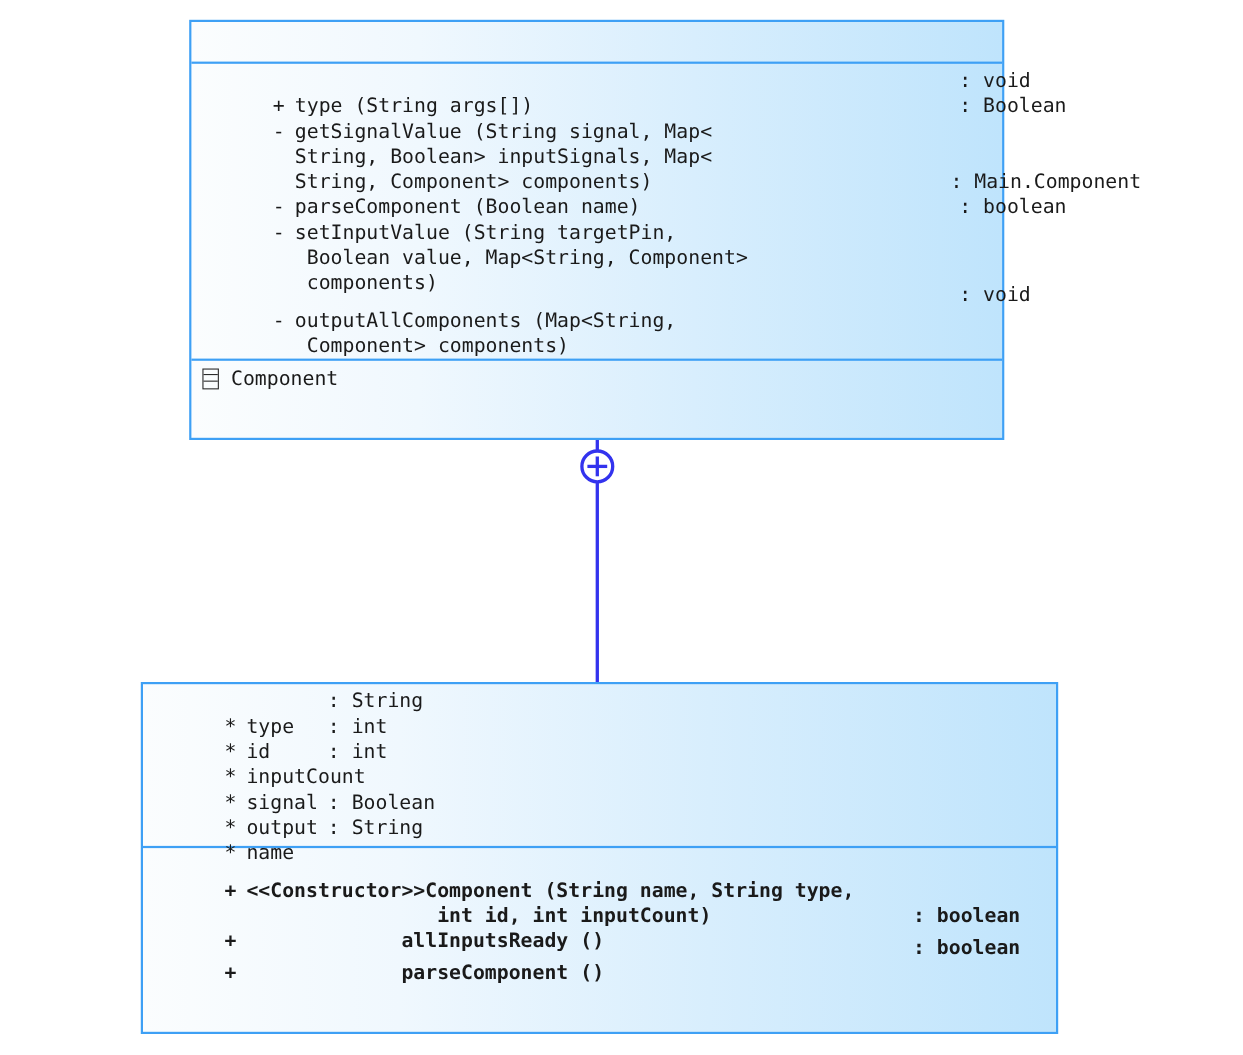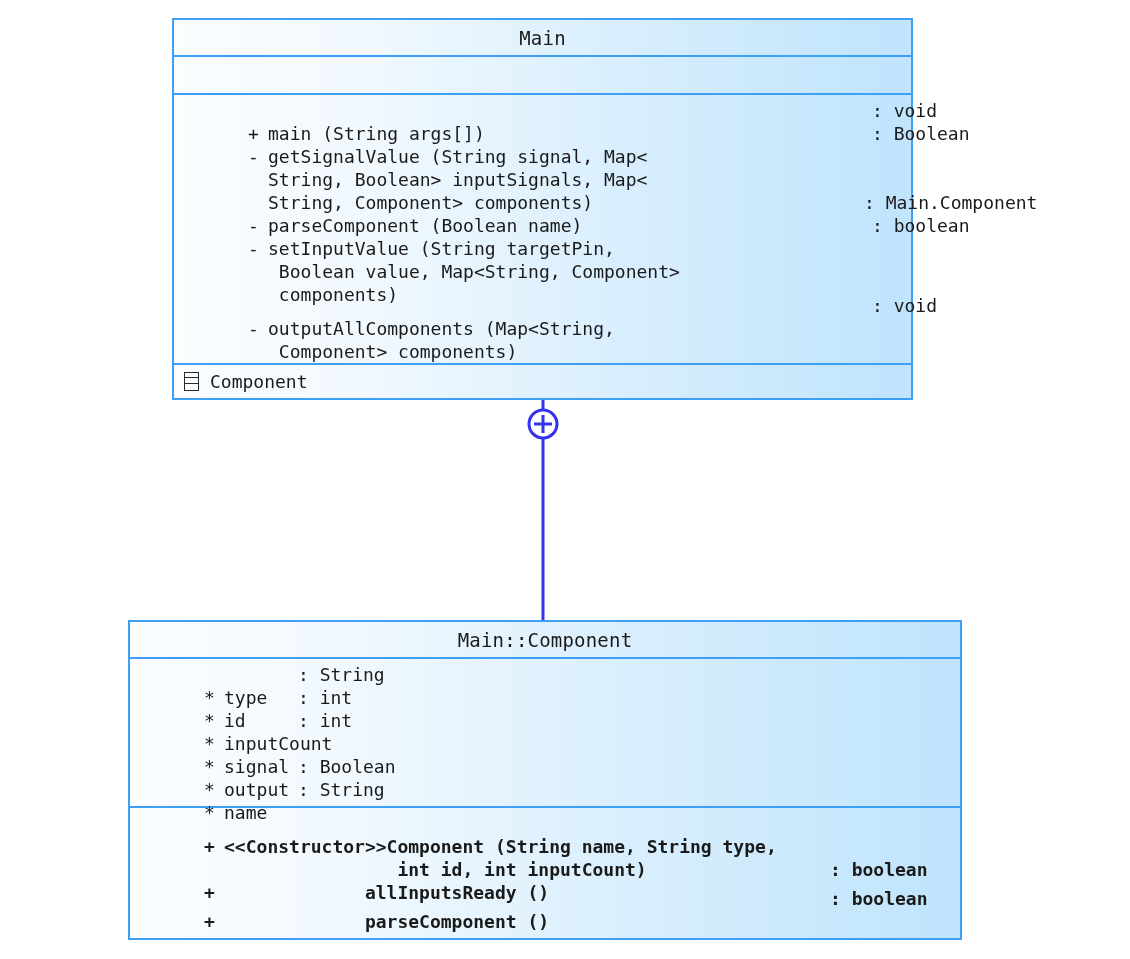--- a/index.html
+++ b/index.html
@@ -114,28 +114,27 @@
 <svg class="connector" viewBox="0 0 1130 959" width="1130" height="959">
   <line x1="543" y1="400" x2="543" y2="410" stroke="#3333ee" stroke-width="3"></line>
   <circle cx="543" cy="424" r="14" fill="none" stroke="#3333ee" stroke-width="3"></circle>
   <line x1="534" y1="424" x2="552" y2="424" stroke="#3333ee" stroke-width="3"></line>
   <line x1="543" y1="415" x2="543" y2="433" stroke="#3333ee" stroke-width="3"></line>
   <line x1="543" y1="438" x2="543" y2="621" stroke="#3333ee" stroke-width="3"></line>
 </svg>
 
 <div class="uml-class" style="left:172px; top:18px; width:741px; height:382px;">
 
-  <div class="compartment class-title">Main</div>
 
   <div class="compartment empty-attrs"></div>
 
   <div class="compartment members" style="height:270px;">
 
     <div class="row" style="height:23px;">
-      <span class="vis">+</span><span class="sig">main (String args[])</span>
+      <span class="vis">+</span><span class="sig">type (String args[])</span>
       <span class="ret" style="left:698px; top:0;">: void</span>
     </div>
 
     <div class="row" style="height:69px;">
       <span class="vis">-</span><span class="sig" style="text-indent:0;">getSignalValue (String signal, Map&lt;
 String, Boolean&gt; inputSignals, Map&lt;
 String, Component&gt; components)</span>
       <span class="ret" style="left:698px; top:0;">: Boolean</span>
     </div>
 
@@ -159,21 +158,20 @@
   </div>
 
   <div class="compartment last nested-row">
     <span class="class-glyph"></span>
     <span>Component</span>
   </div>
 </div>
 
 <div class="uml-class" style="left:128px; top:620px; width:834px; height:320px;">
 
-  <div class="compartment class-title">Main::Component</div>
 
   <div class="compartment members" style="height:149px;">
 
     <div class="row" style="height:23px;">
       <span class="vis">*</span><span class="sig">type</span>
       <span class="ret" style="left:168px; top:0;">: String</span>
     </div>
 
     <div class="row" style="height:23px;">
       <span class="vis">*</span><span class="sig">id</span>

